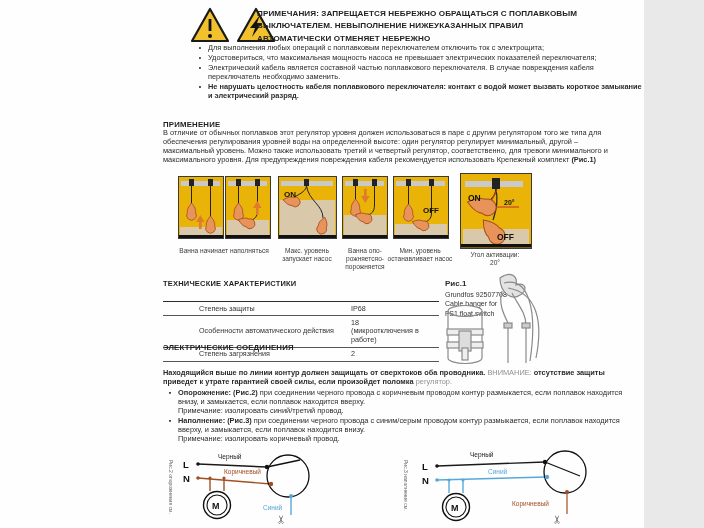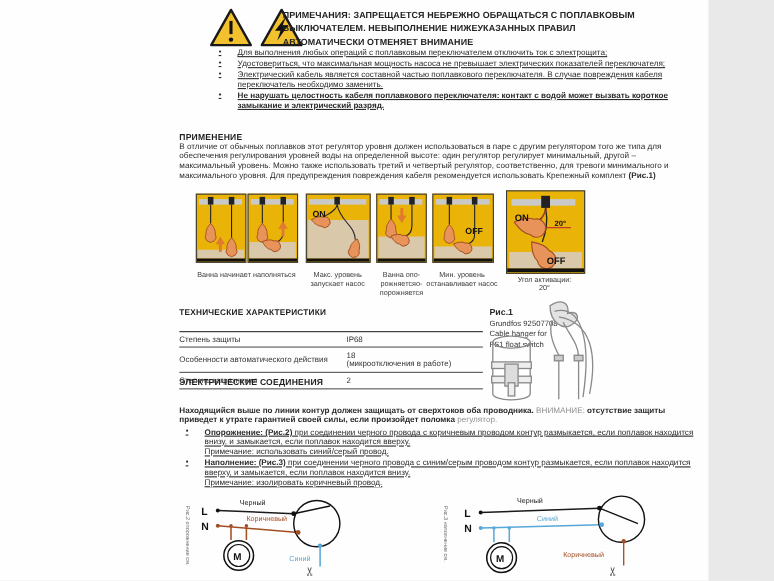--- a/index.html
+++ b/index.html
@@ -4,28 +4,28 @@
 <style>
   html,body{margin:0;padding:0;background:#e9e9e9;}
   .page{position:relative;width:644px;height:528px;background:#fefefe;overflow:hidden;
         font-family:"Liberation Sans",sans-serif;color:#2b2b2b;}
   .abs{position:absolute;}
   .b{font-weight:700;}
   .light{color:#8f8f8f;font-weight:400;}
   .hdr-line{font-size:8.1px;font-weight:700;line-height:12.3px;letter-spacing:.1px;color:#222;}
   .small{font-size:7.4px;line-height:8.9px;}
   .sec-title{font-weight:700;font-size:7.8px;letter-spacing:.2px;color:#1f1f1f;}
-  .bullets .item{display:flex;gap:12px;margin-bottom:1px;text-decoration:underline;}
+  .bullets .item{display:flex;gap:4px;margin-bottom:1px;}
   .marker{width:8px;flex:none;text-align:center;font-size:7px;line-height:8.9px;}
   .cap{font-size:6.6px;line-height:7.9px;text-align:center;color:#3c3c3c;}
   .panel{position:absolute;border:1px solid #3a3a3a;background:#eab308;}
   .tech{font-size:7.2px;color:#333;}
   .t-title{font-weight:700;font-size:7.5px;color:#1f1f1f;padding-bottom:13px;border-bottom:1.6px solid #2e2e2e;letter-spacing:.2px;}
   .trow{display:flex;border-bottom:1px solid #555;padding:2.5px 0;align-items:center;}
-  .trow .lbl{width:152px;line-height:8.4px;}
+  .trow .lbl{width:152px;line-height:8.4px;margin-left:36px;}
   .trow .val{flex:1;text-align:left;line-height:8.4px;}
   .fig1-txt{font-size:7px;line-height:9.3px;color:#333;}
   .ewrap{font-size:7.4px;line-height:8.9px;}
   .note{display:block;}
 </style>
 </head>
 <body>
 
 <div class="page">
 
@@ -36,21 +36,21 @@
       <circle cx="20" cy="30" r="2" fill="#111"></circle>
     </g>
     <g transform="translate(46,0)">
       <polygon points="20,3 38,35 2,35" fill="#f2c12e" stroke="#1a1a1a" stroke-width="2.2" stroke-linejoin="round"></polygon>
       <polygon points="24,9 14,22 19,22 16,31 26,17 21,17" fill="#111"></polygon>
     </g>
   </svg>
   <div class="abs" style="left:257px;top:8px;width:400px">
     <div class="hdr-line">ПРИМЕЧАНИЯ: ЗАПРЕЩАЕТСЯ НЕБРЕЖНО ОБРАЩАТЬСЯ С  ПОПЛАВКОВЫМ</div>
     <div class="hdr-line">ВЫКЛЮЧАТЕЛЕМ. НЕВЫПОЛНЕНИЕ НИЖЕУКАЗАННЫХ ПРАВИЛ</div>
-    <div class="hdr-line">АВТОМАТИЧЕСКИ ОТМЕНЯЕТ ВНИМАНИЕ</div>
+    <div class="hdr-line">АВТОМАТИЧЕСКИ ОТМЕНЯЕТ НЕБРЕЖНО</div>
   </div>
 
   <div class="abs bullets small" style="left:196px;top:44px;width:452px">
     <div class="item">
       <span class="marker">•</span>
       <span>Для выполнения любых операций с поплавковым переключателем отключить ток с электрощита;</span>
     </div>
     <div class="item">
       <span class="marker">•</span>
       <span>Удостовериться, что максимальная мощность насоса не превышает электрических показателей переключателя;</span>
@@ -227,21 +227,21 @@
 
   <div class="abs sec-title" style="left:163px;top:343px">ЭЛЕКТРИЧЕСКИЕ СОЕДИНЕНИЯ</div>
   <div class="abs ewrap" style="left:163px;top:369px;width:476px">
     <span class="b">Находящийся выше по линии контур должен защищать от сверхтоков оба проводника. </span><span class="light">ВНИМАНИЕ:</span><span class="b"> отсутствие защиты приведет к утрате гарантией своей силы, если произойдет поломка </span><span class="light">регулятор.</span>
   </div>
   <div class="abs bullets ewrap" style="left:166px;top:389px;width:468px">
     <div class="item">
       <span class="marker b">▪</span>
       <span>
         <span class="b">Опорожнение: (Рис.2)</span><span> при соединении черного провода с коричневым проводом контур размыкается, если поплавок находится внизу, и замыкается, если поплавок находится вверху.</span>
-        <span class="note"><span>Примечание:</span><span> использовать синий/серый провод.</span></span>
+        <span class="note"><span>Примечание:</span><span> изолировать синий/третий провод.</span></span>
       </span>
     </div>
     <div class="item">
       <span class="marker b">▪</span>
       <span>
         <span class="b">Наполнение: (Рис.3)</span><span> при соединении черного провода с синим/серым проводом контур размыкается, если поплавок находится вверху, и замыкается, если поплавок находится внизу.</span>
         <span class="note"><span>Примечание:</span><span> изолировать коричневый провод.</span></span>
       </span>
     </div>
   </div>

